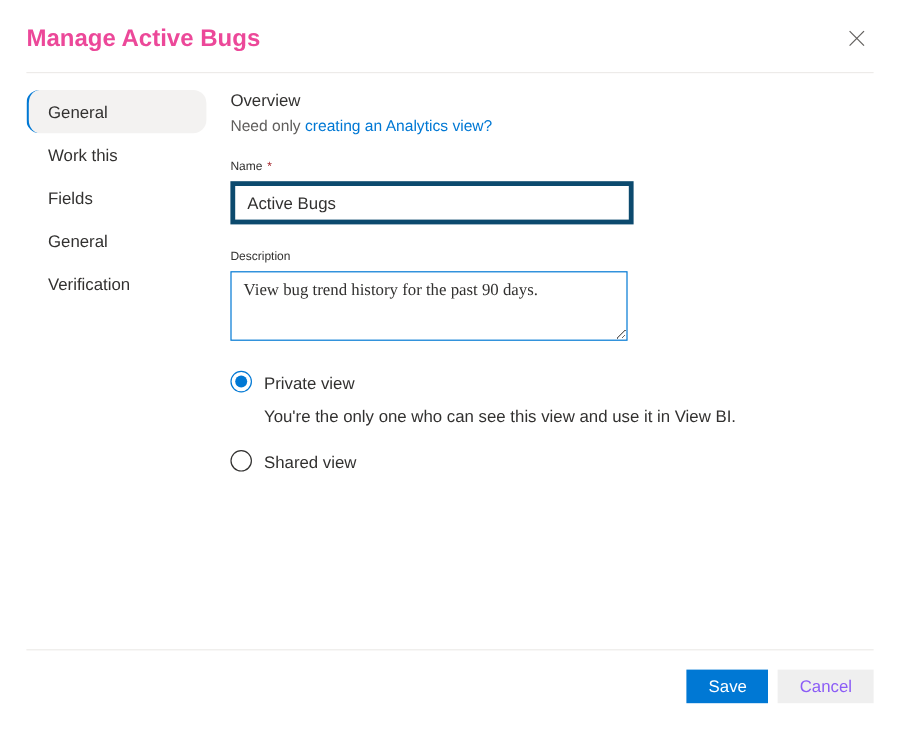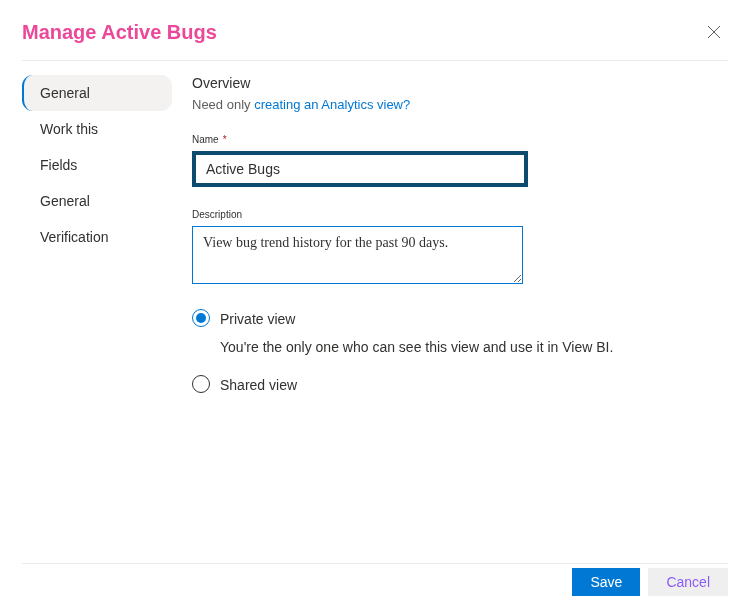--- a/index.html
+++ b/index.html
@@ -153,25 +153,25 @@
       color: #323130;
     }
     .radio-desc {
       font-size: 14px;
       color: #323130;
       margin-top: 12px;
       margin-left: 28px;
     }
     .footer {
       position: absolute;
-      bottom: 14px;
+      bottom: 24px;
       right: 22px;
       left: 22px;
       border-top: 1px solid #edebe9;
-      padding-top: 4px;
+      padding-top: 16px;
       display: flex;
       justify-content: flex-end;
       gap: 8px;
     }
     .btn {
       padding: 6px 18px;
       font-size: 14px;
       border: none;
       cursor: pointer;
       font-family: inherit;

